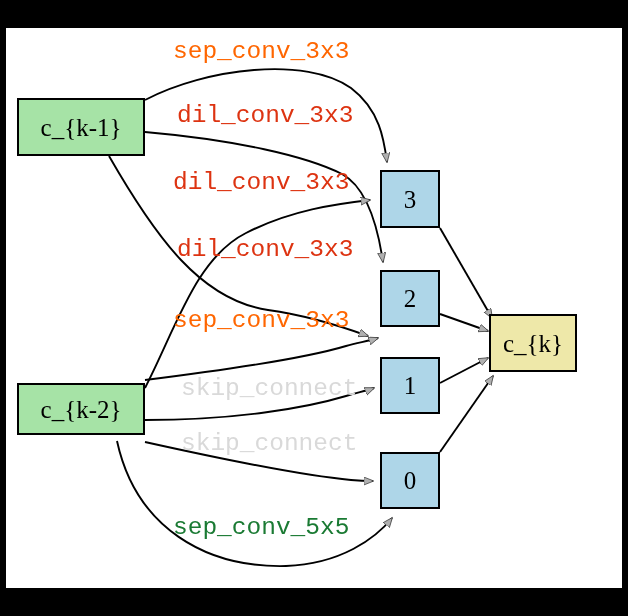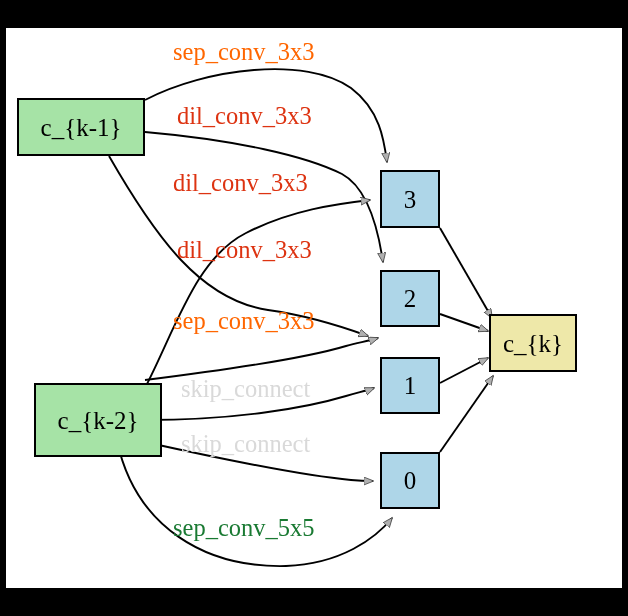--- a/index.html
+++ b/index.html
@@ -48,21 +48,21 @@
     user-select: none;
   }
   .io-node {
     font-size: 25px;
   }
   .inter-node {
     font-size: 25px;
   }
   .edge-label {
     position: absolute;
-    font-family: Liberation Serif, serif;
+    font-family: Liberation Mono, monospace;
     font-size: 24.5px;
     white-space: nowrap;
     user-select: none;
     line-height: 1;
   }
 </style>
 </head>
 <body>
 
 <div id="canvas-root">
@@ -100,21 +100,21 @@
         <path d="M434,355 L482,330"></path>
 
         <path d="M434,424 L487,348"></path>
       </g>
     </svg>
 
     <div class="node-box io-node" id="node-ck1" style="left:11px; top:70px; width:128px; height:58px; background:#a6e3a6;">
       <span>c_{k-1}</span>
     </div>
 
-    <div class="node-box io-node" id="node-ck2" style="left:28px; top:355px; width:128px; height:74px; background:#a6e3a6;">
+    <div class="node-box io-node" id="node-ck2" style="left:11px; top:355px; width:128px; height:52px; background:#a6e3a6;">
       <span>c_{k-2}</span>
     </div>
 
     <div class="node-box inter-node" id="node-3" style="left:374px; top:142px; width:60px; height:58px; background:#aed6e8;">
       <span>3</span>
     </div>
 
     <div class="node-box inter-node" id="node-2" style="left:374px; top:242px; width:60px; height:57px; background:#aed6e8;">
       <span>2</span>
     </div>

